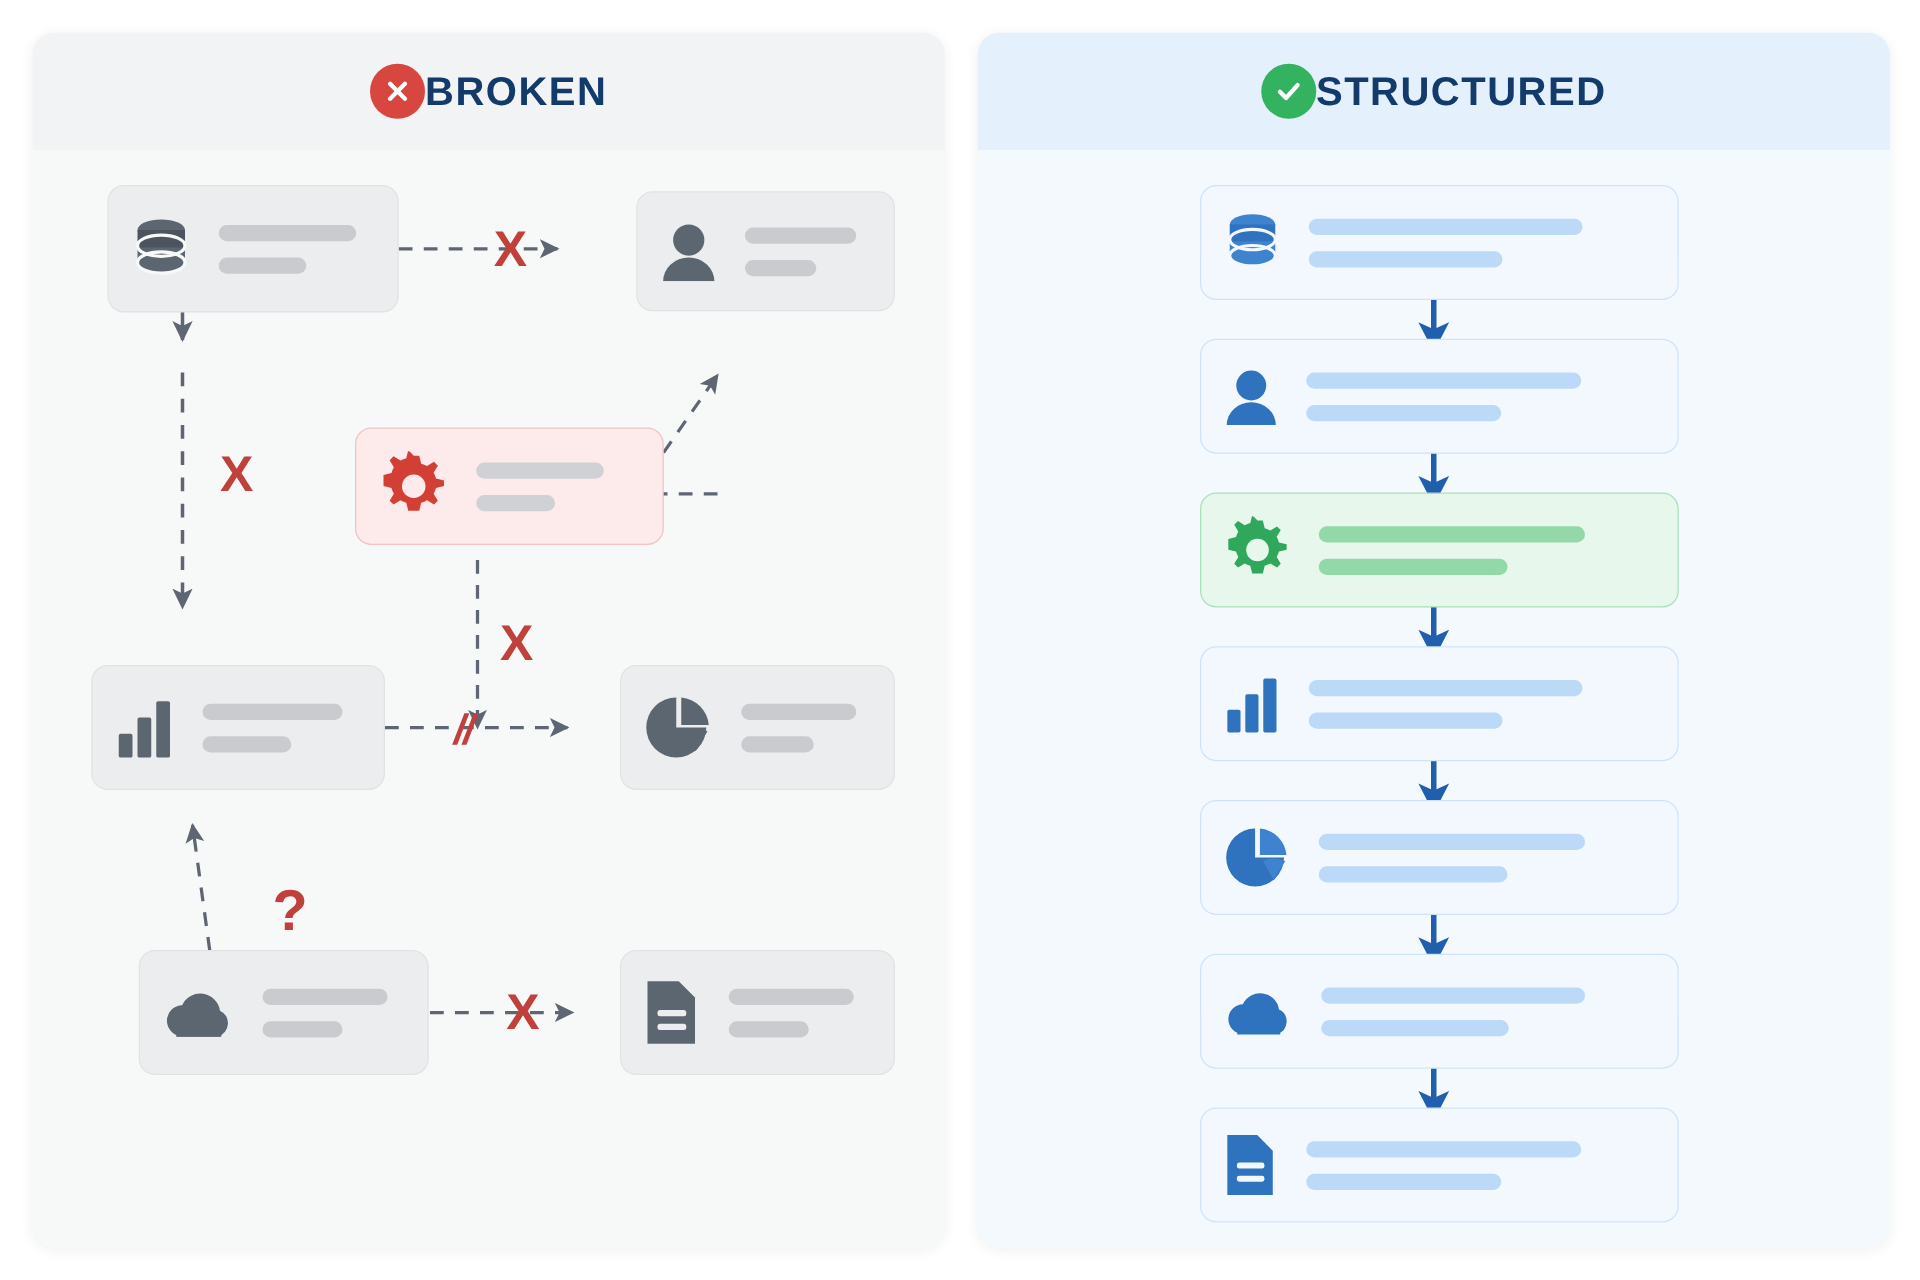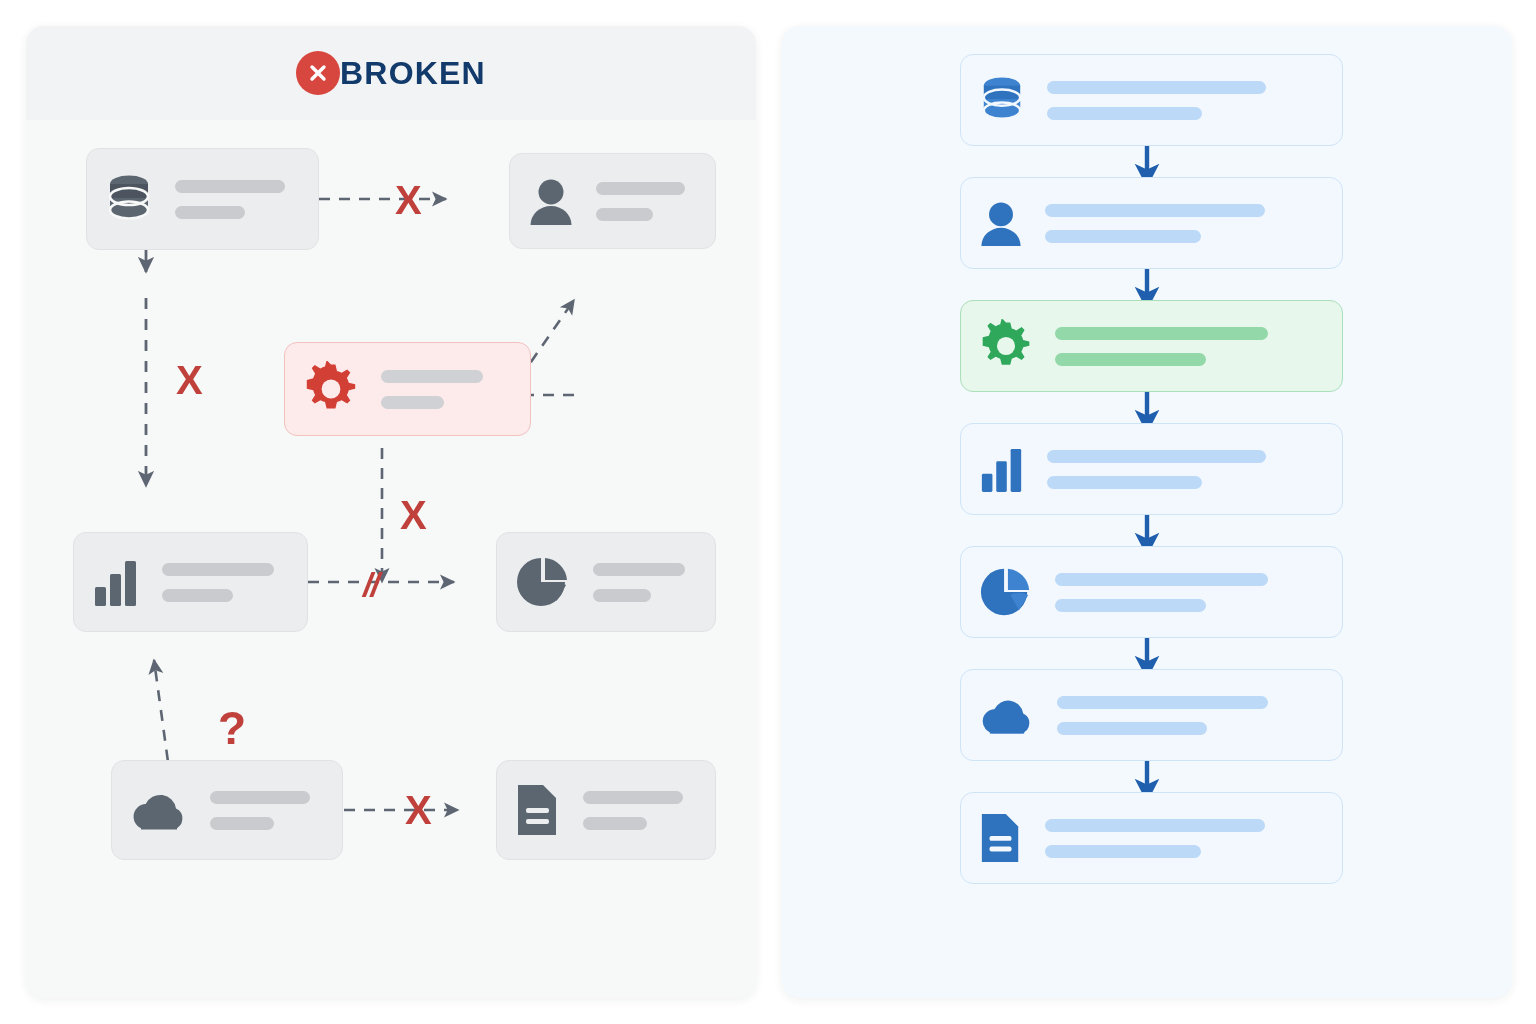--- a/index.html
+++ b/index.html
@@ -232,20 +232,28 @@
           <span class="bar long"></span>
           <span class="bar short"></span>
         </span>
       </div>
 
     </div>
   </section>
 
   <section class="panel right">
 
+    <header class="panel-header">
+      <span class="badge good">
+        <svg width="26" height="26" viewBox="0 0 24 24">
+          <path d="M5.5 12.4 L10 17 L18.5 7.5" fill="none" stroke="#ffffff" stroke-width="3.2" stroke-linecap="round" stroke-linejoin="round"></path>
+        </svg>
+      </span>
+      <h2 class="panel-title">STRUCTURED</h2>
+    </header>
 
     <div class="panel-body">
 
       <svg class="conn" viewBox="0 0 730 878">
         <defs>
           <marker id="ahBlue" markerWidth="6" markerHeight="6" refX="4.6" refY="3" orient="auto" markerUnits="strokeWidth">
             <path d="M0,0.2 L5.4,3 L0,5.8 L1.3,3 Z" fill="#1f5fae"></path>
           </marker>
         </defs>
         <line x1="365" y1="118" x2="365" y2="158" stroke="#1f5fae" stroke-width="4.4" marker-end="url(#ahBlue)"></line>

